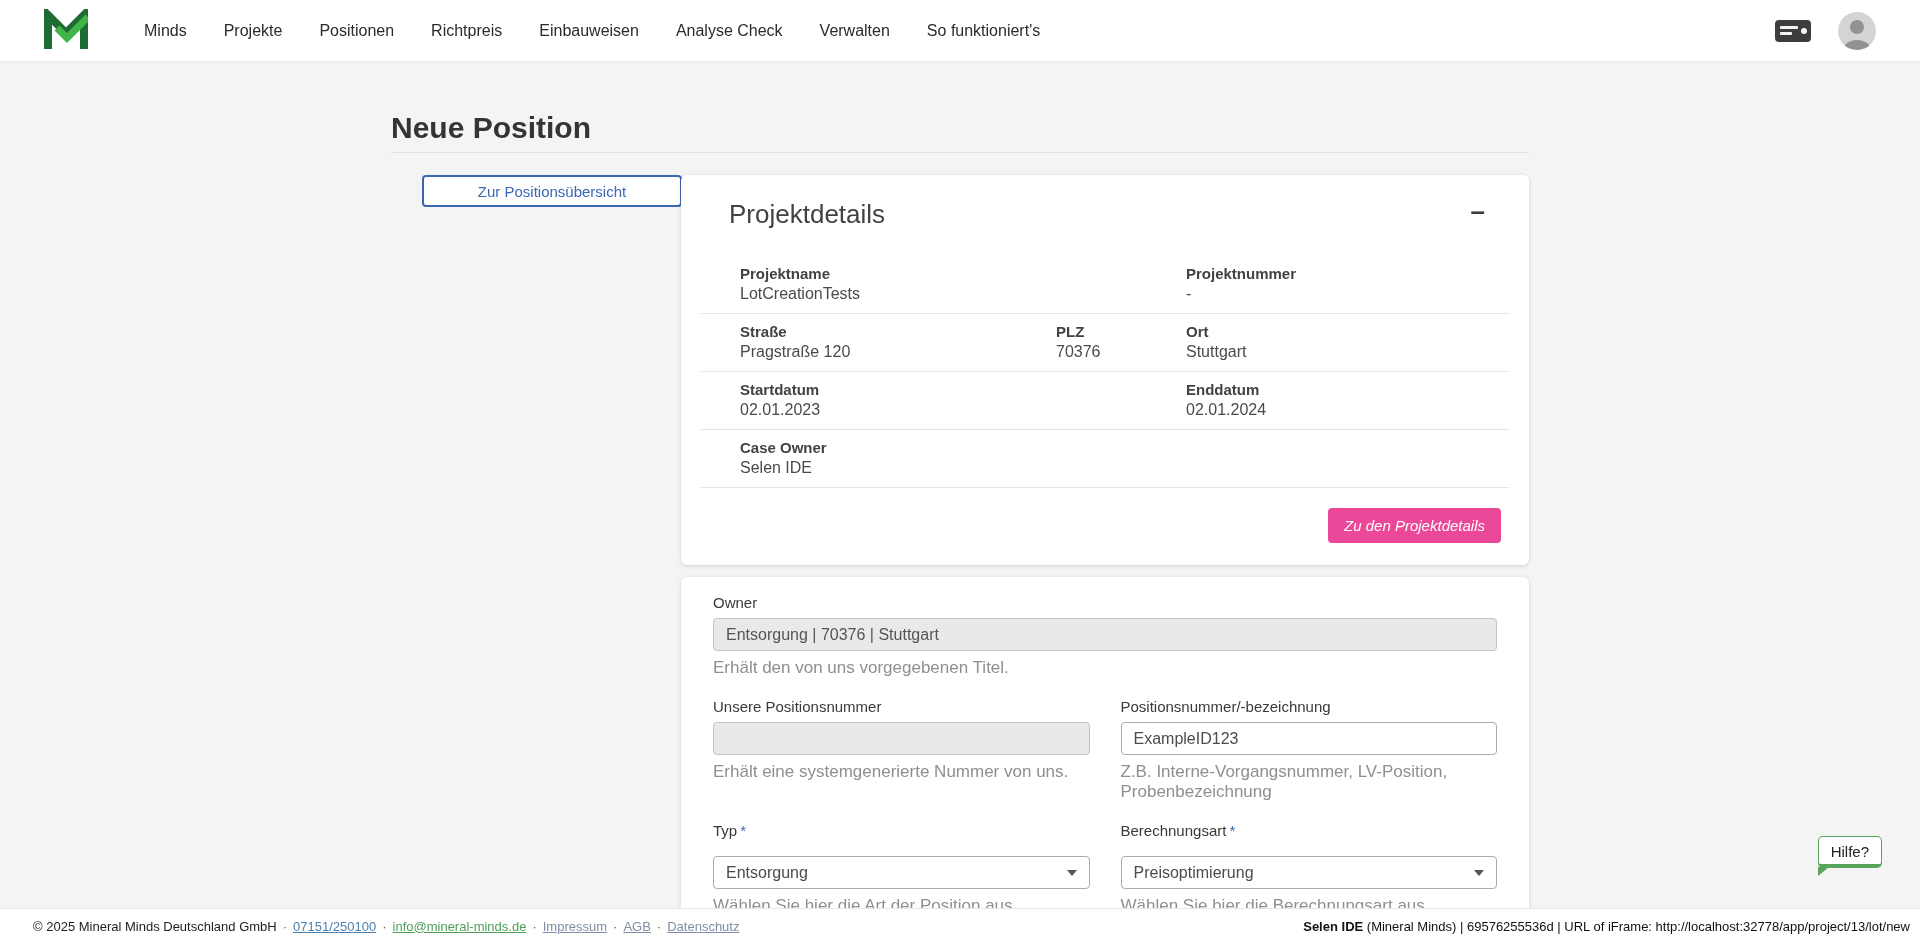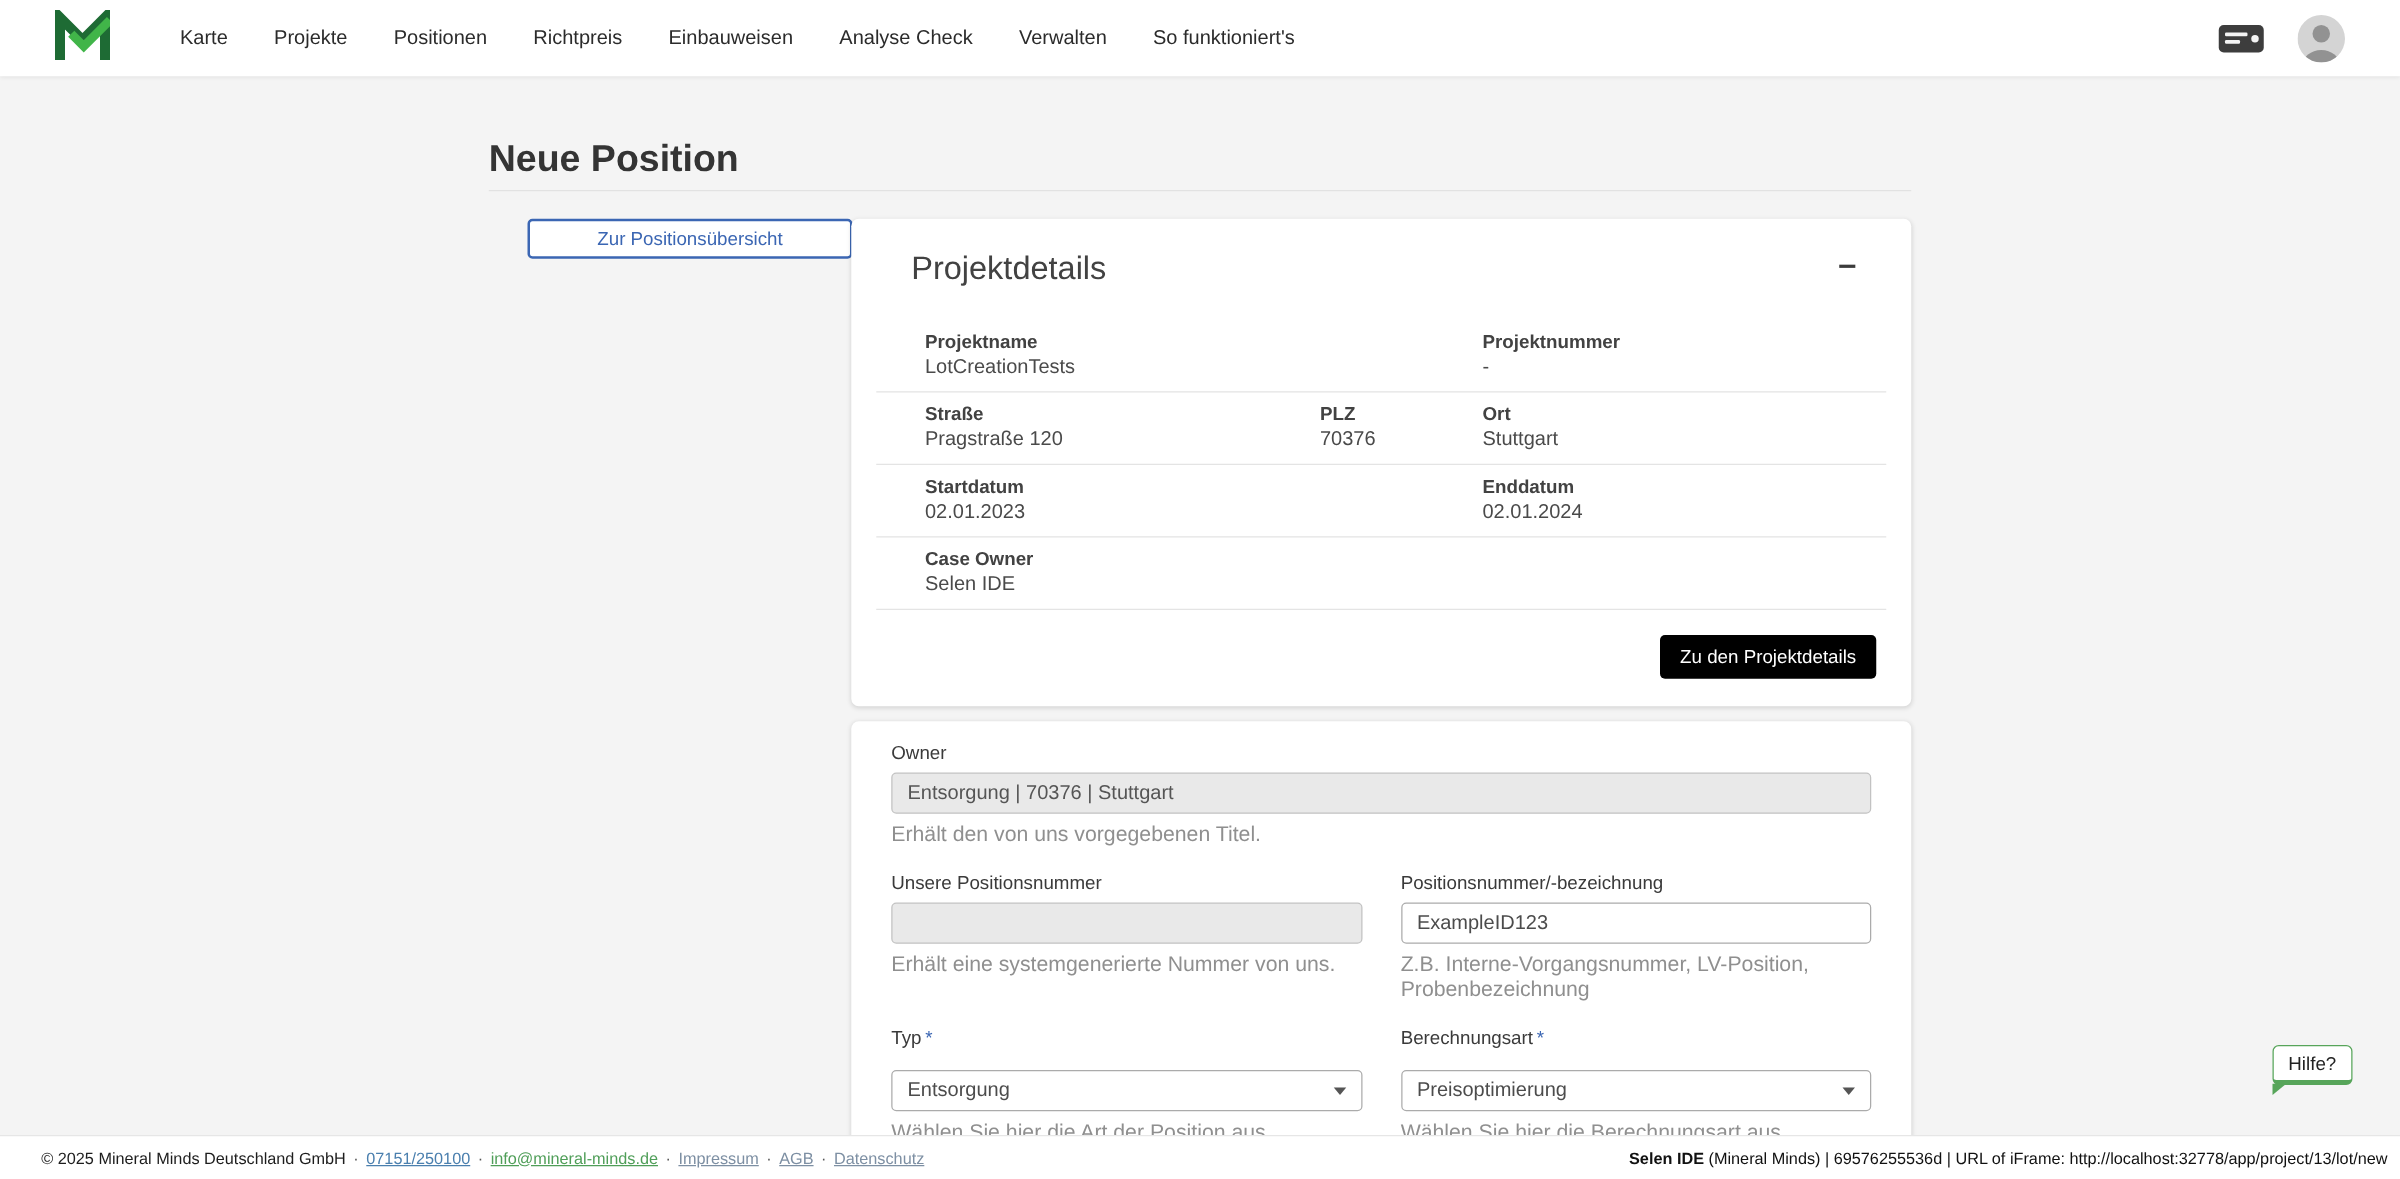--- a/index.html
+++ b/index.html
@@ -64,23 +64,24 @@
     padding: 9px 0 10px 0;
   }
   .pd-cell.c1 { grid-column: 1 / 3; padding-left: 39px; }
   .pd-cell.c1s { grid-column: 1; padding-left: 39px; }
   .pd-cell.c2 { grid-column: 2; }
   .pd-cell.c3 { grid-column: 3; }
   .pd-label { font-size: 15px; font-weight: 700; color: #424242; margin-bottom: 3px; }
   .pd-value { font-size: 16px; color: #4a4a4a; }
   .card-actions { display: flex; justify-content: flex-end; padding: 20px 8px 2px 0; }
   .primary-btn {
-    background: #000000; color: #fff; border: none; border-radius: 4px;
+    background: #ec4899; color: #fff; border: none; border-radius: 4px;
     padding: 9px 16px; font-size: 15px; cursor: pointer;
     font-family: "Liberation Sans", sans-serif;
+    font-style: italic;
   }
 
   
   .form-card { padding: 17px 32px 60px; }
   .field-group { margin-bottom: 20px; }
   .field-label { display: block; font-size: 15px; color: #3a3a3a; margin-bottom: 7px; }
   .req { color: #3b66b3; margin-left: 3px; }
   .text-input {
     width: 100%; height: 33px;
     border: 1px solid #ababab; border-radius: 4px;
@@ -140,21 +141,21 @@
 <div class="navbar">
   <div class="brand">
     <span>
       <svg width="44" height="40" viewBox="0 0 44 40">
         <polyline points="4,40 4,6 22,24 40,6 40,40" stroke="#1e6b34" stroke-width="8" fill="none"></polyline>
         <polyline points="13,19 23,29 44,8" stroke="#41b549" stroke-width="7" fill="none"></polyline>
       </svg>
     </span>
   </div>
   <div class="nav-items">
-    <span class="nav-item">Karte</span>
+    <span class="nav-item">Minds</span>
     <span class="nav-item">Projekte</span>
     <span class="nav-item">Positionen</span>
     <span class="nav-item">Richtpreis</span>
     <span class="nav-item">Einbauweisen</span>
     <span class="nav-item">Analyse Check</span>
     <span class="nav-item">Verwalten</span>
     <span class="nav-item">So funktioniert's</span>
   </div>
   <div class="nav-right">
     <span class="icon-btn">

